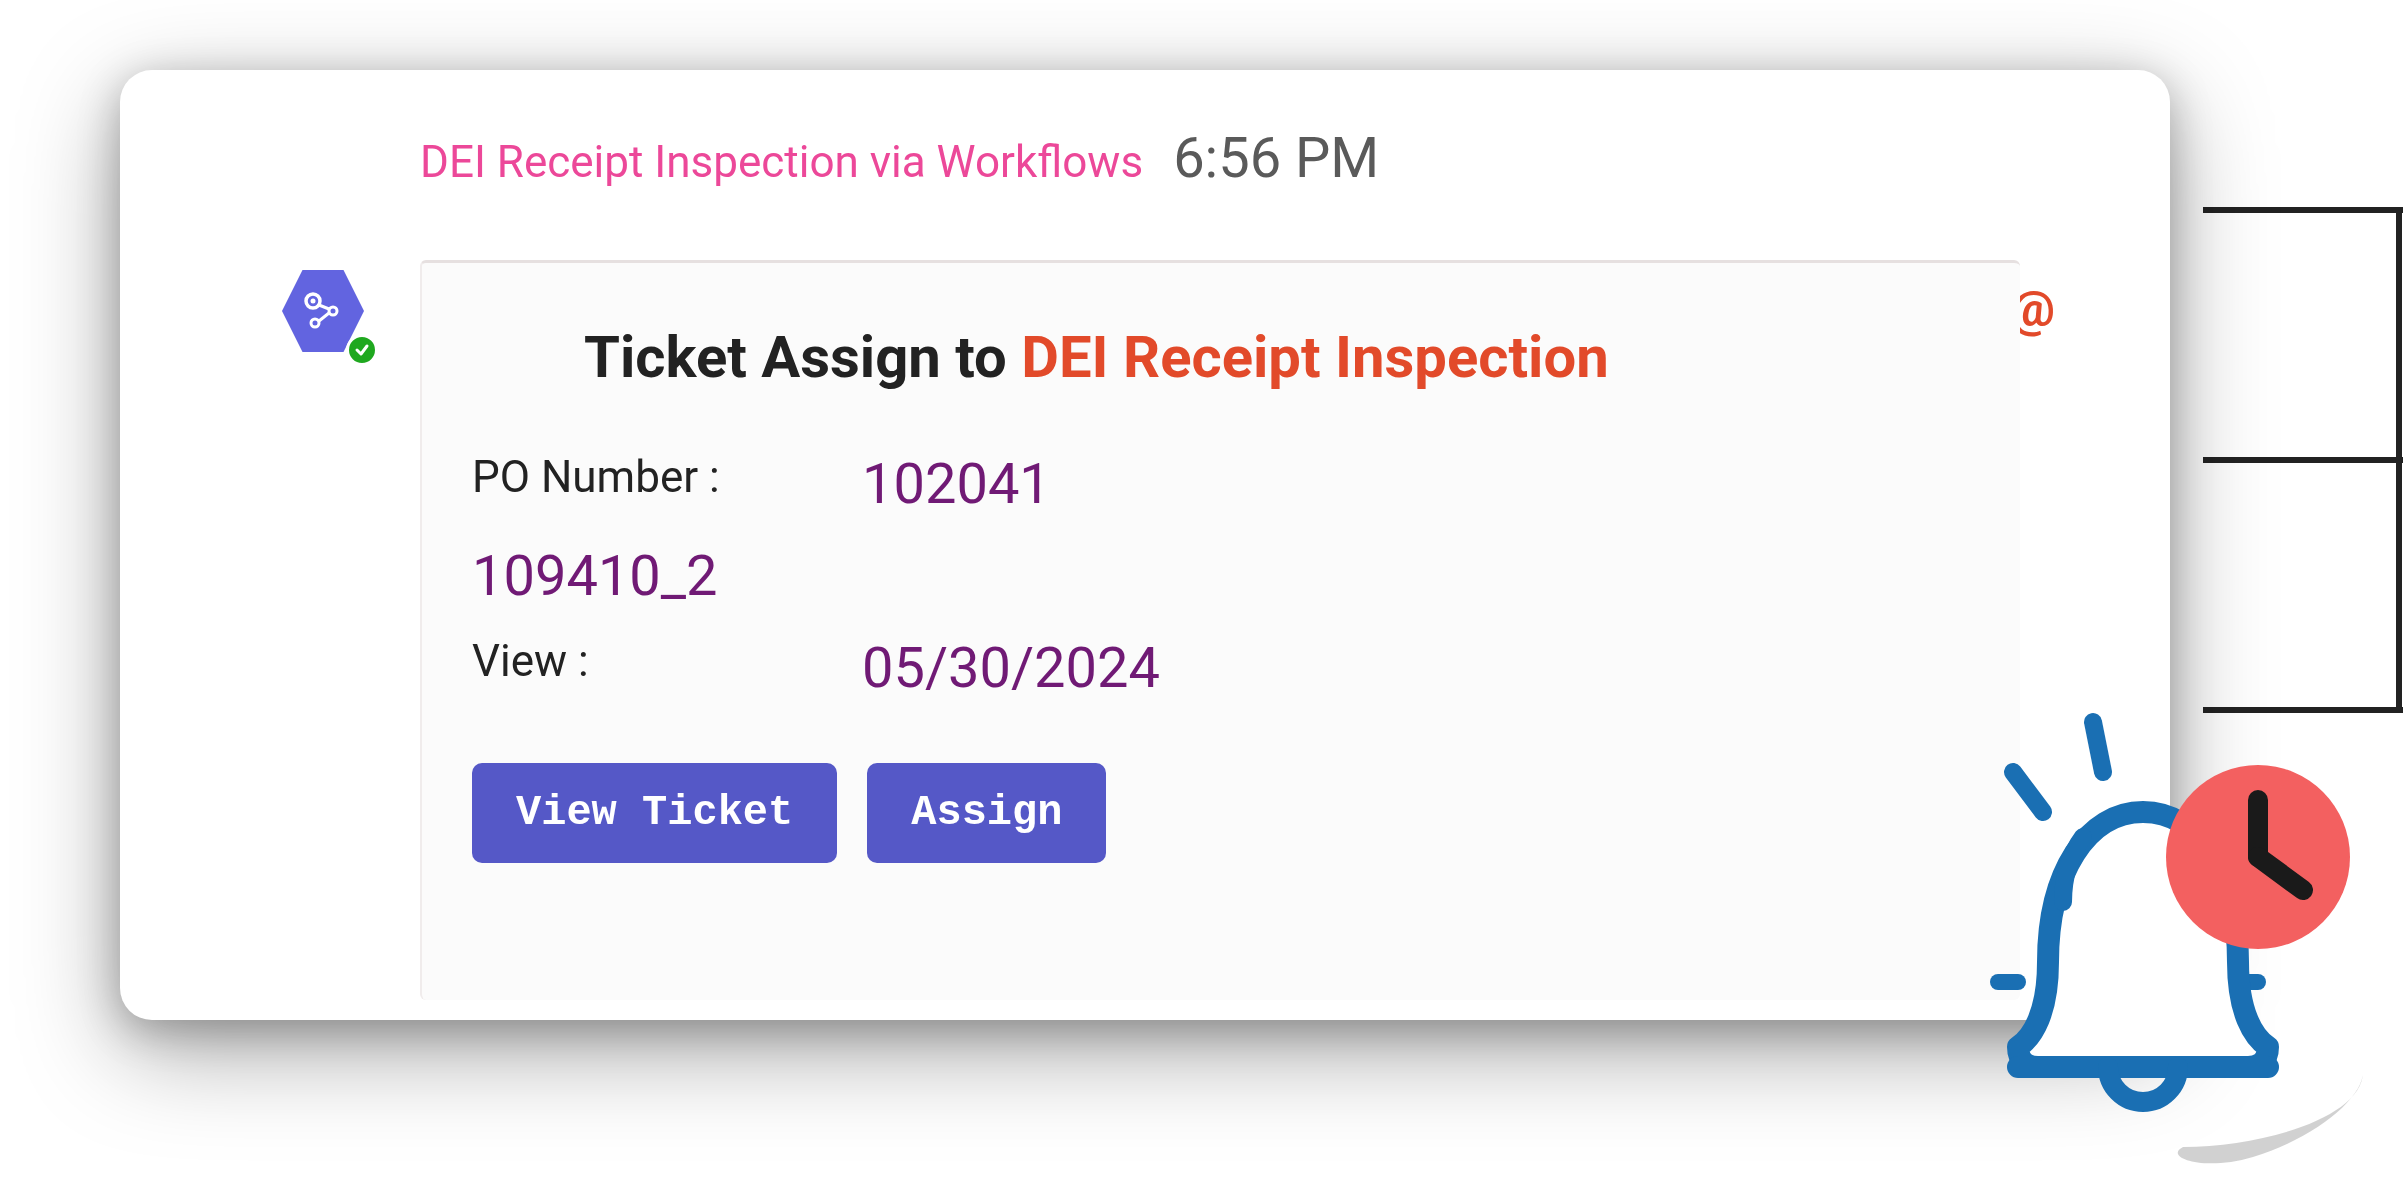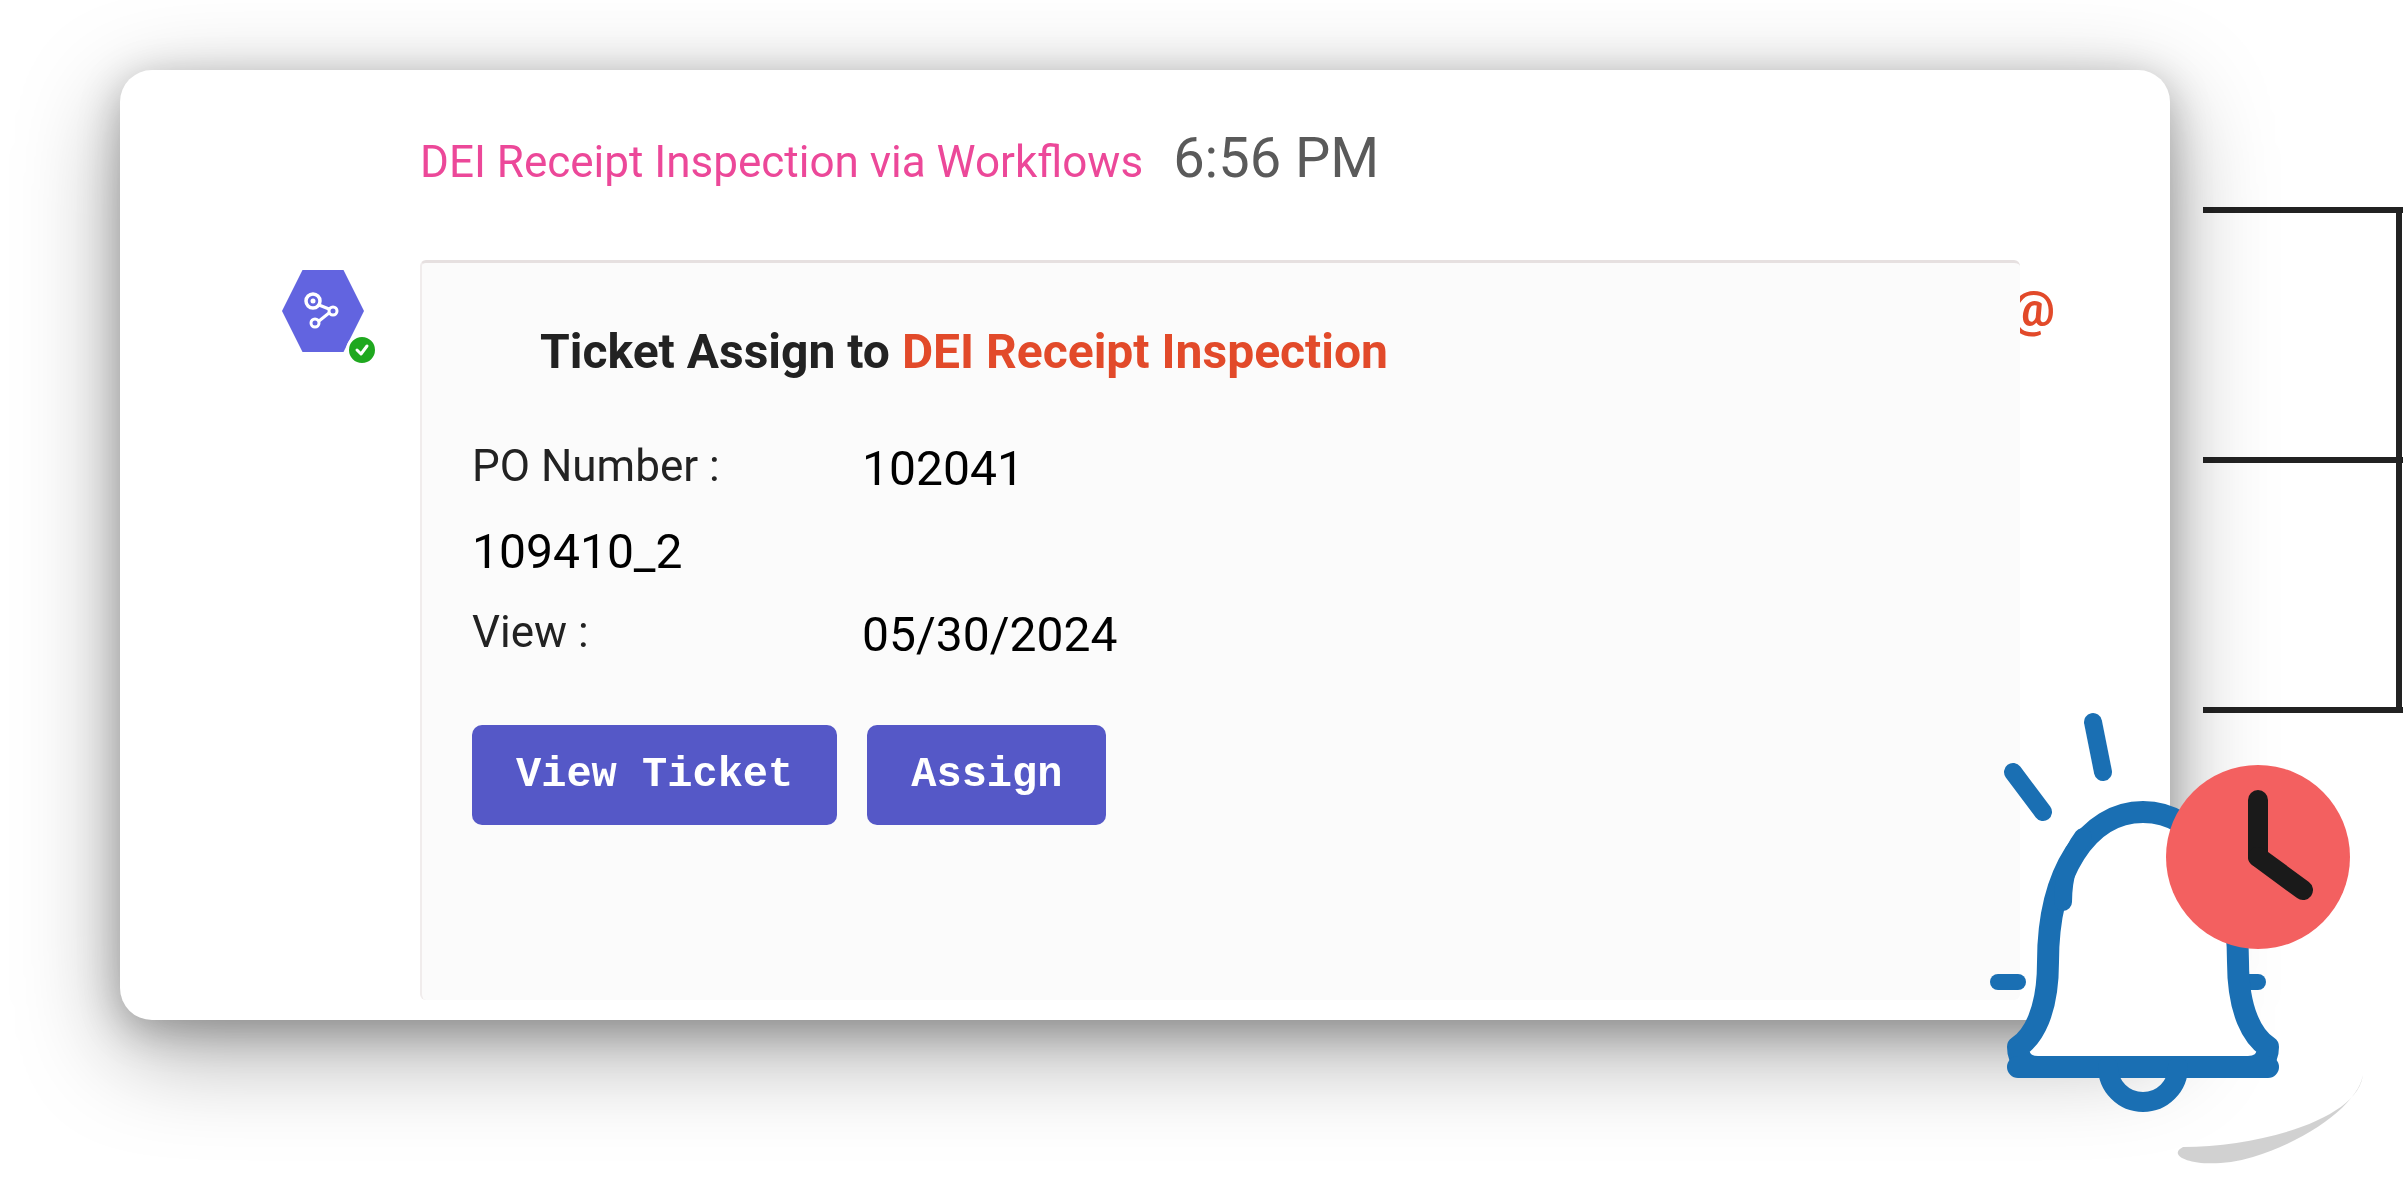--- a/index.html
+++ b/index.html
@@ -78,43 +78,43 @@
       top: 190px;
       width: 1600px;
       height: 740px;
       background: #fbfbfb;
       border-top: 3px solid #e6e0e0;
       border-left: 2px solid #f0ecec;
       border-radius: 6px;
       padding: 60px 50px 40px 50px;
     }
     .card-title {
-      font-size: 48px;
+      font-size: 58px;
       font-weight: 700;
       color: #222222;
-      margin-left: 68px;
+      margin-left: 112px;
       margin-bottom: 60px;
     }
     .card-title .highlight {
       color: #e24a2a;
     }
     .field-row {
       display: flex;
       margin-bottom: 26px;
     }
     .field-label {
       font-size: 44px;
       font-weight: 400;
       color: #222222;
       width: 390px;
     }
     .field-value {
-      font-size: 48px;
-      font-weight: 400;
-      color: #000000;
+      font-size: 56px;
+      font-weight: 400;
+      color: #701a75;
     }
     .button-row {
       display: flex;
       gap: 30px;
       margin-top: 62px;
     }
     .action-button {
       background: #5558c7;
       color: #ffffff;
       border: none;

